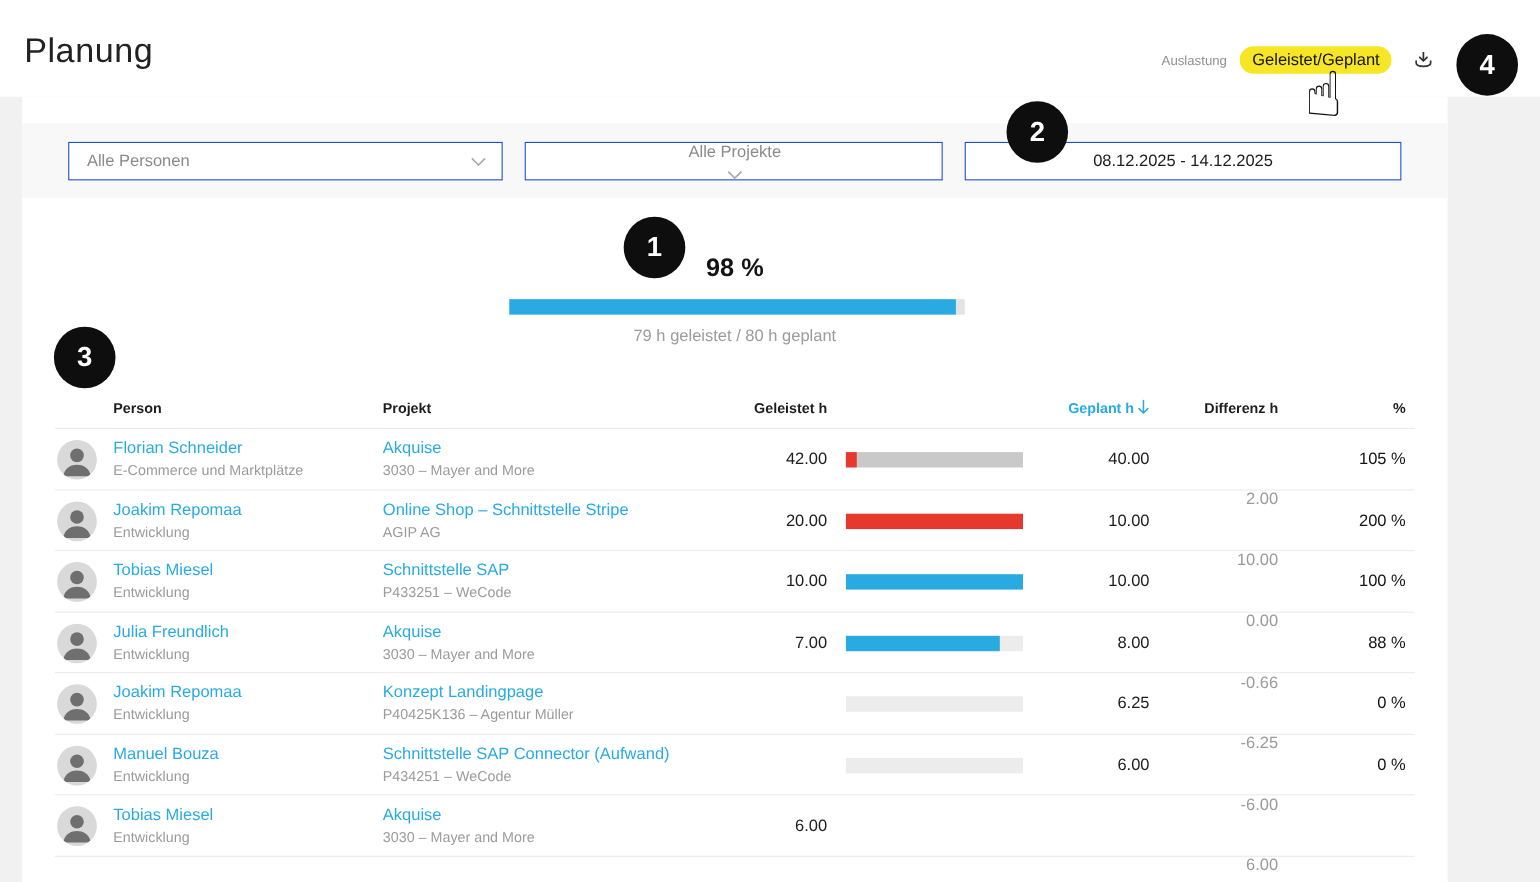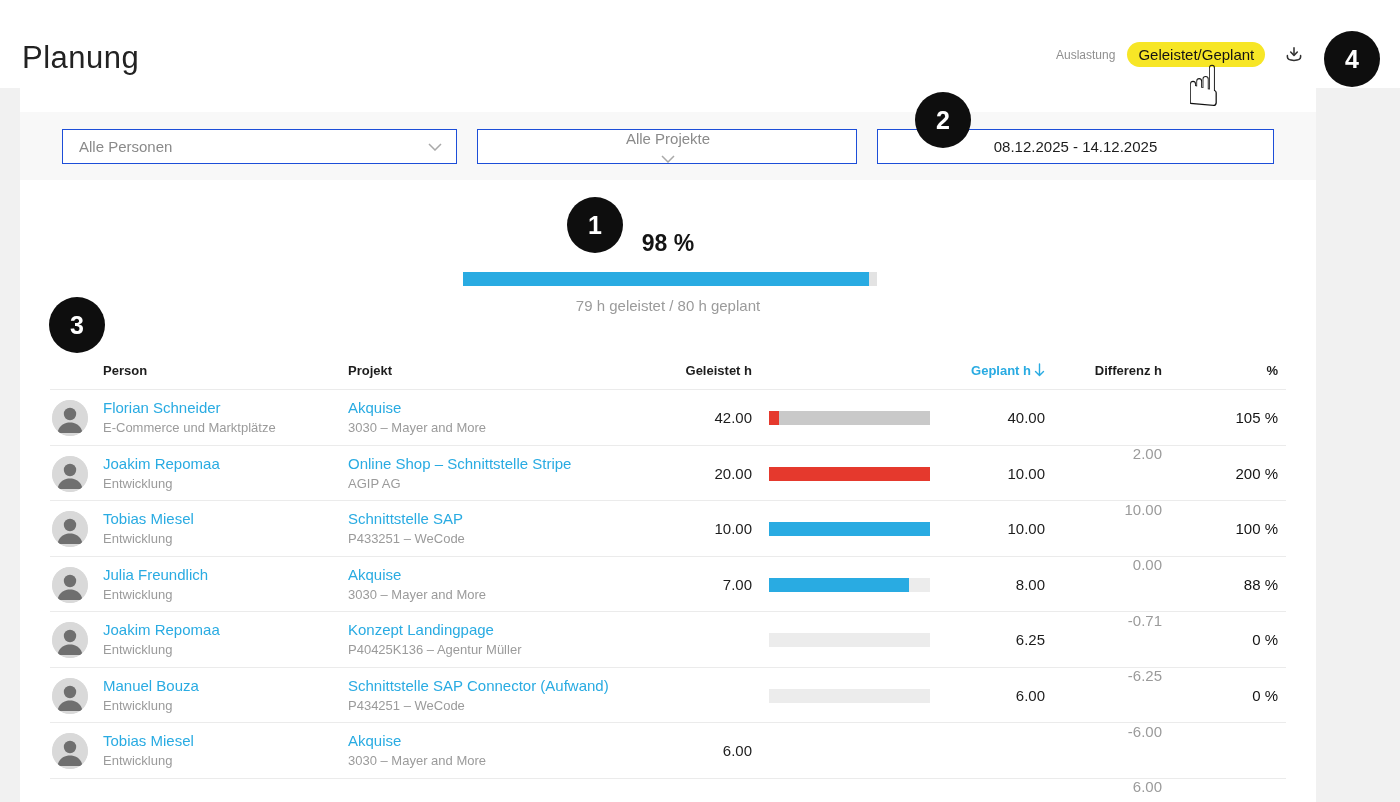--- a/index.html
+++ b/index.html
@@ -1,21 +1,21 @@
 <!DOCTYPE html>
 <html><head>
 <meta charset="utf-8">
 <style>
   * { margin:0; padding:0; box-sizing:border-box; }
   html,body { background:#fff; }
   body { font-family:"Liberation Sans", sans-serif; color:#1d1d1d; }
   .stage { position:relative; width:1400px; height:802px; background:#ffffff; overflow:hidden; }
 
   
-  .page-title { position:absolute; left:22px; top:40px; font-size:31px; font-weight:300; letter-spacing:.5px; color:#222; }
+  .page-title { position:absolute; left:22px; top:28px; font-size:31px; font-weight:300; letter-spacing:.5px; color:#222; }
   .tabs { position:absolute; top:42px; left:1056px; display:flex; align-items:center; gap:12px; }
   .tab-plain { font-size:12px; color:#8f8f8f; cursor:pointer; }
   .tab-pill { font-size:15px; color:#141414; background:#f7e626; padding:4px 11px; border-radius:13px; cursor:pointer; }
   .dl-icon { width:22px; height:22px; margin-left:6px; cursor:pointer; }
 
   
   .page-bg { position:absolute; left:0; top:88px; width:1400px; height:714px; background:#f1f1f1; }
   .card { position:absolute; left:20px; top:88px; width:1296px; height:714px; background:#ffffff; }
   .filter-strip { position:absolute; left:0; top:24px; width:1296px; height:68px; background:#f8f8f8; }
 
@@ -202,21 +202,21 @@
     <div class="cell-project">
       <div class="link">Akquise</div>
       <div class="sub">3030 – Mayer and More</div>
     </div>
     <div class="num cell-geleistet">7.00</div>
     <div class="cell-bar">
               <div class="bar-seg" style="width: 87%; background: rgb(41, 171, 226);"></div>
               <div class="bar-seg" style="width: 13%; background: rgb(236, 236, 236);"></div>
             </div>
     <div class="num cell-geplant">8.00</div>
-    <div class="num cell-diff">-0.71</div>
+    <div class="num cell-diff">-0.66</div>
     <div class="num cell-pct">88 %</div>
   </div>
 
   <div class="t-row">
     <div class="avatar">
       <svg viewBox="0 0 36 36" width="36" height="36">
         <circle cx="18" cy="18" r="18" fill="#d9d9d9"></circle>
         <circle cx="18" cy="14" r="6.2" fill="#6f6f6f"></circle>
         <path d="M5.5 33c1.2-8 7.5-10.5 12.5-10.5S29.3 25 30.5 33" fill="#6f6f6f"></path>
       </svg>

